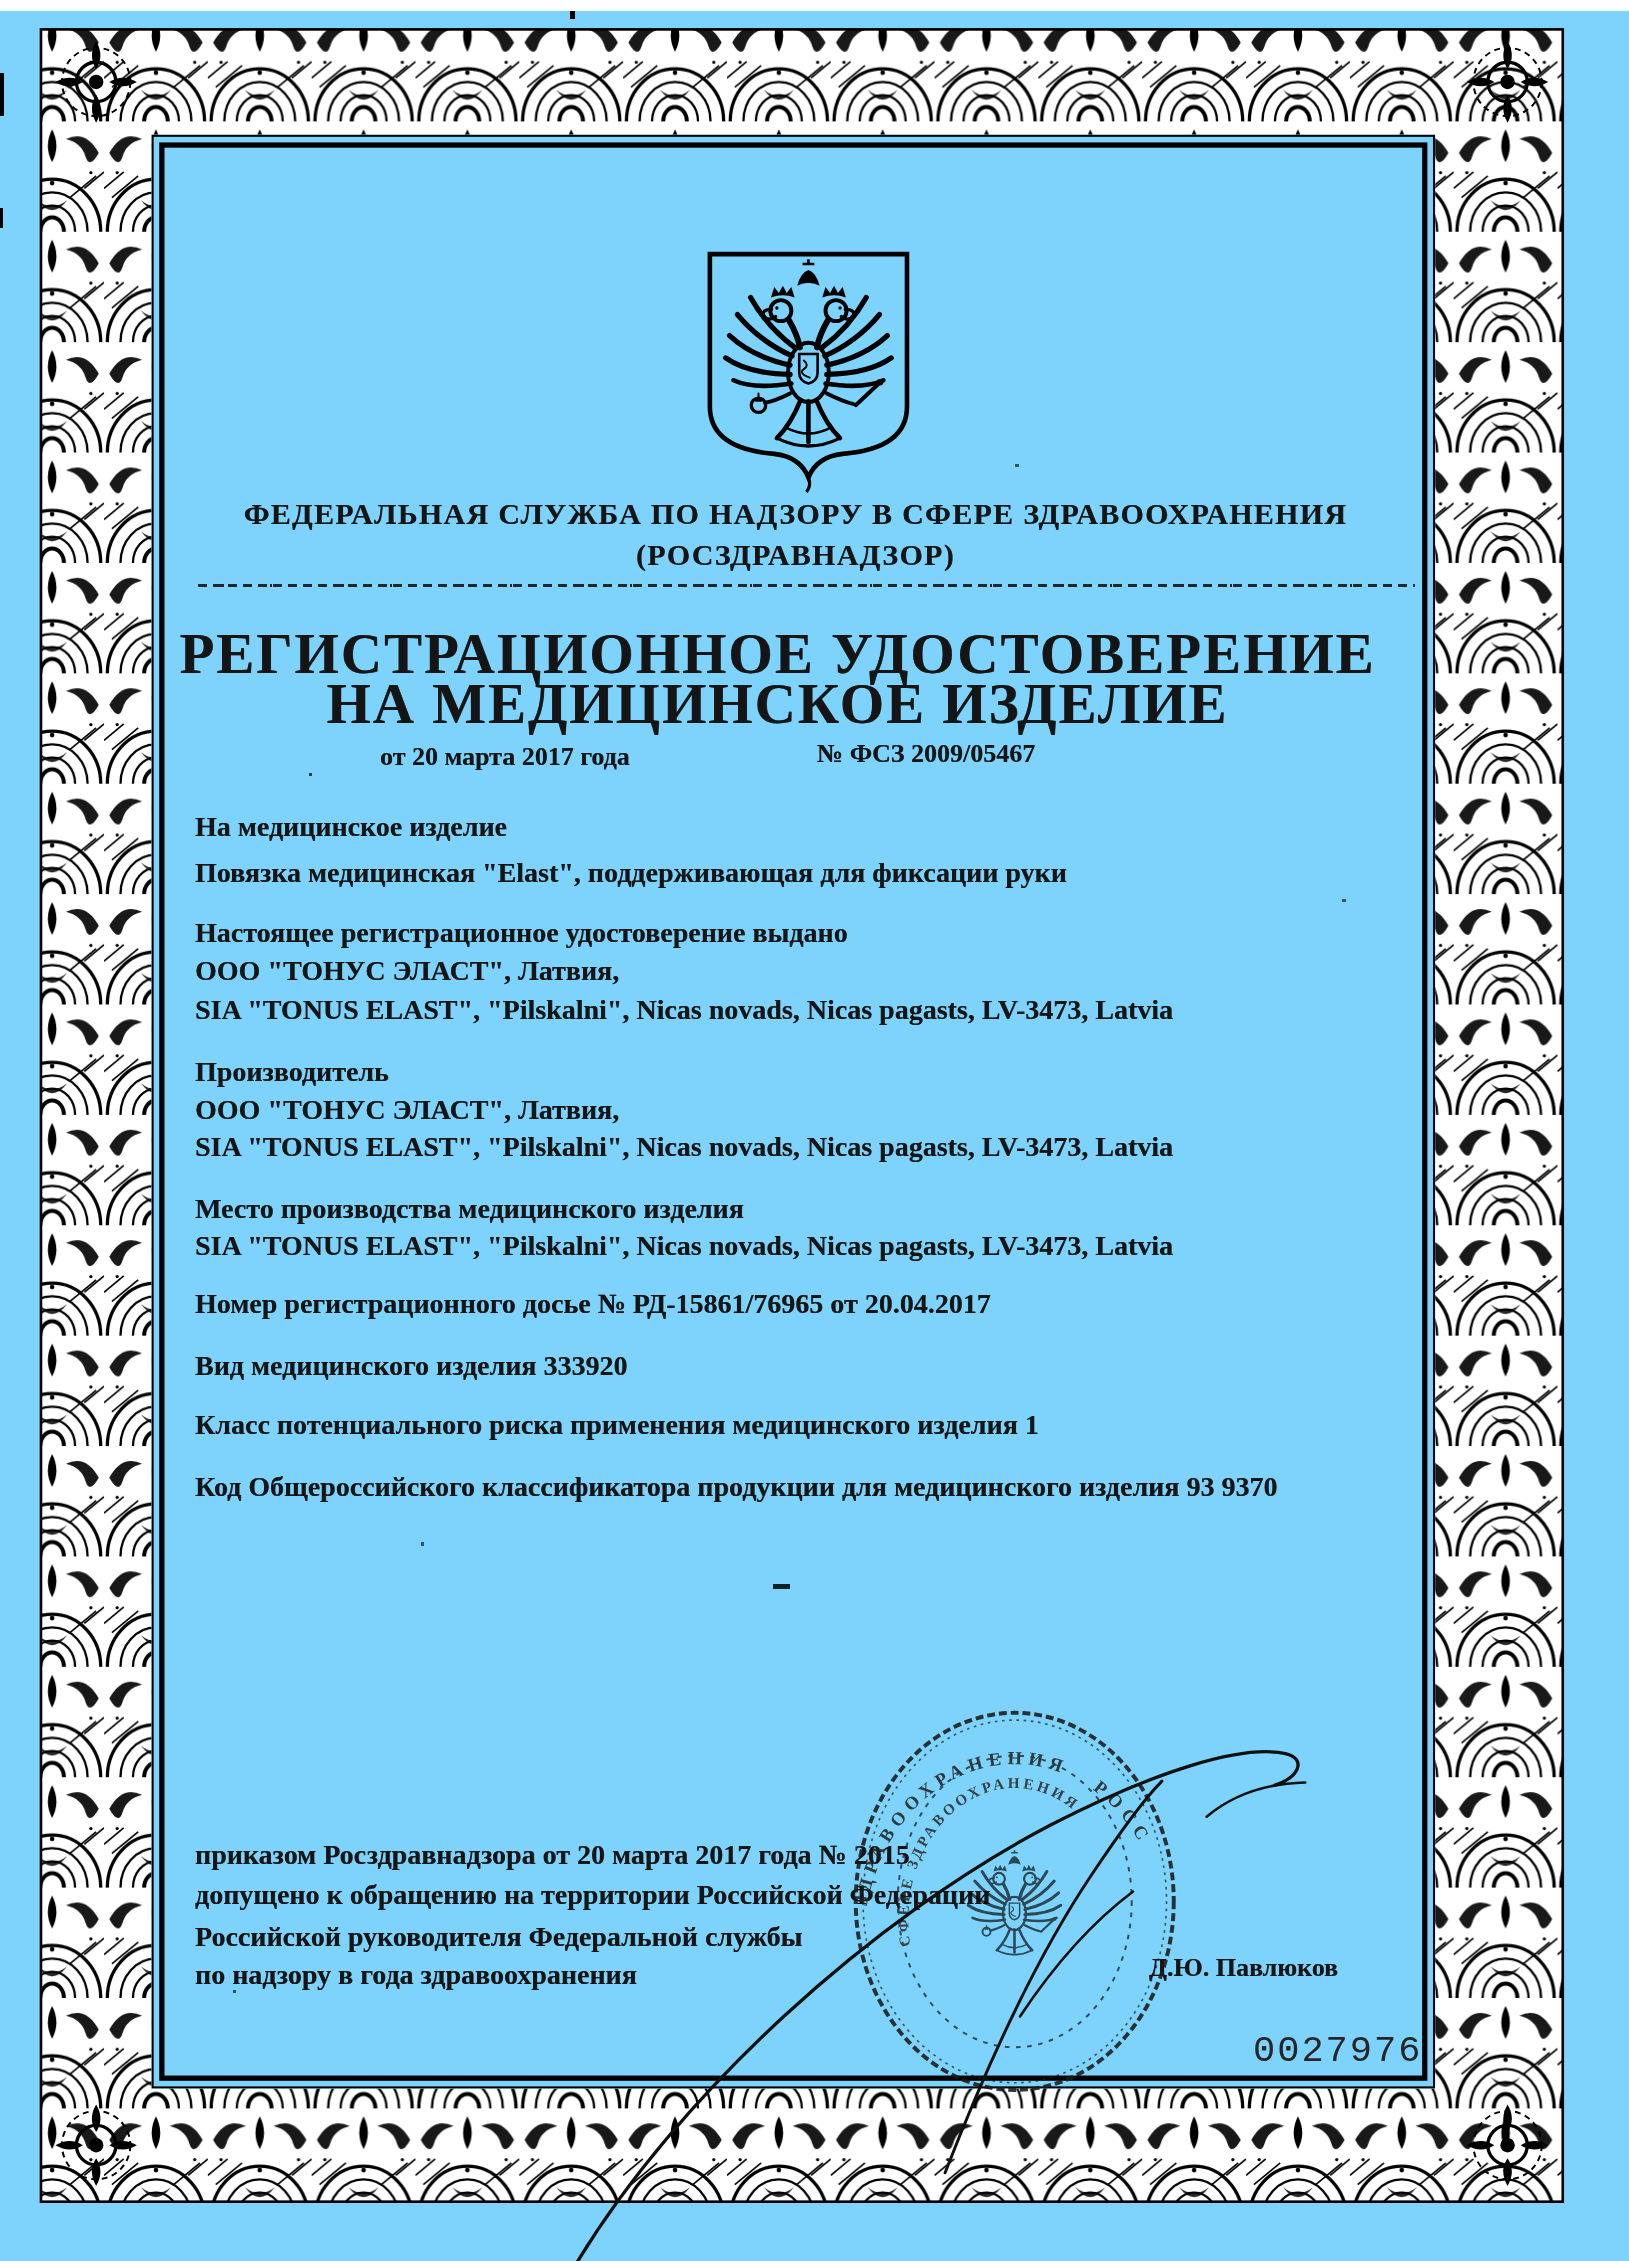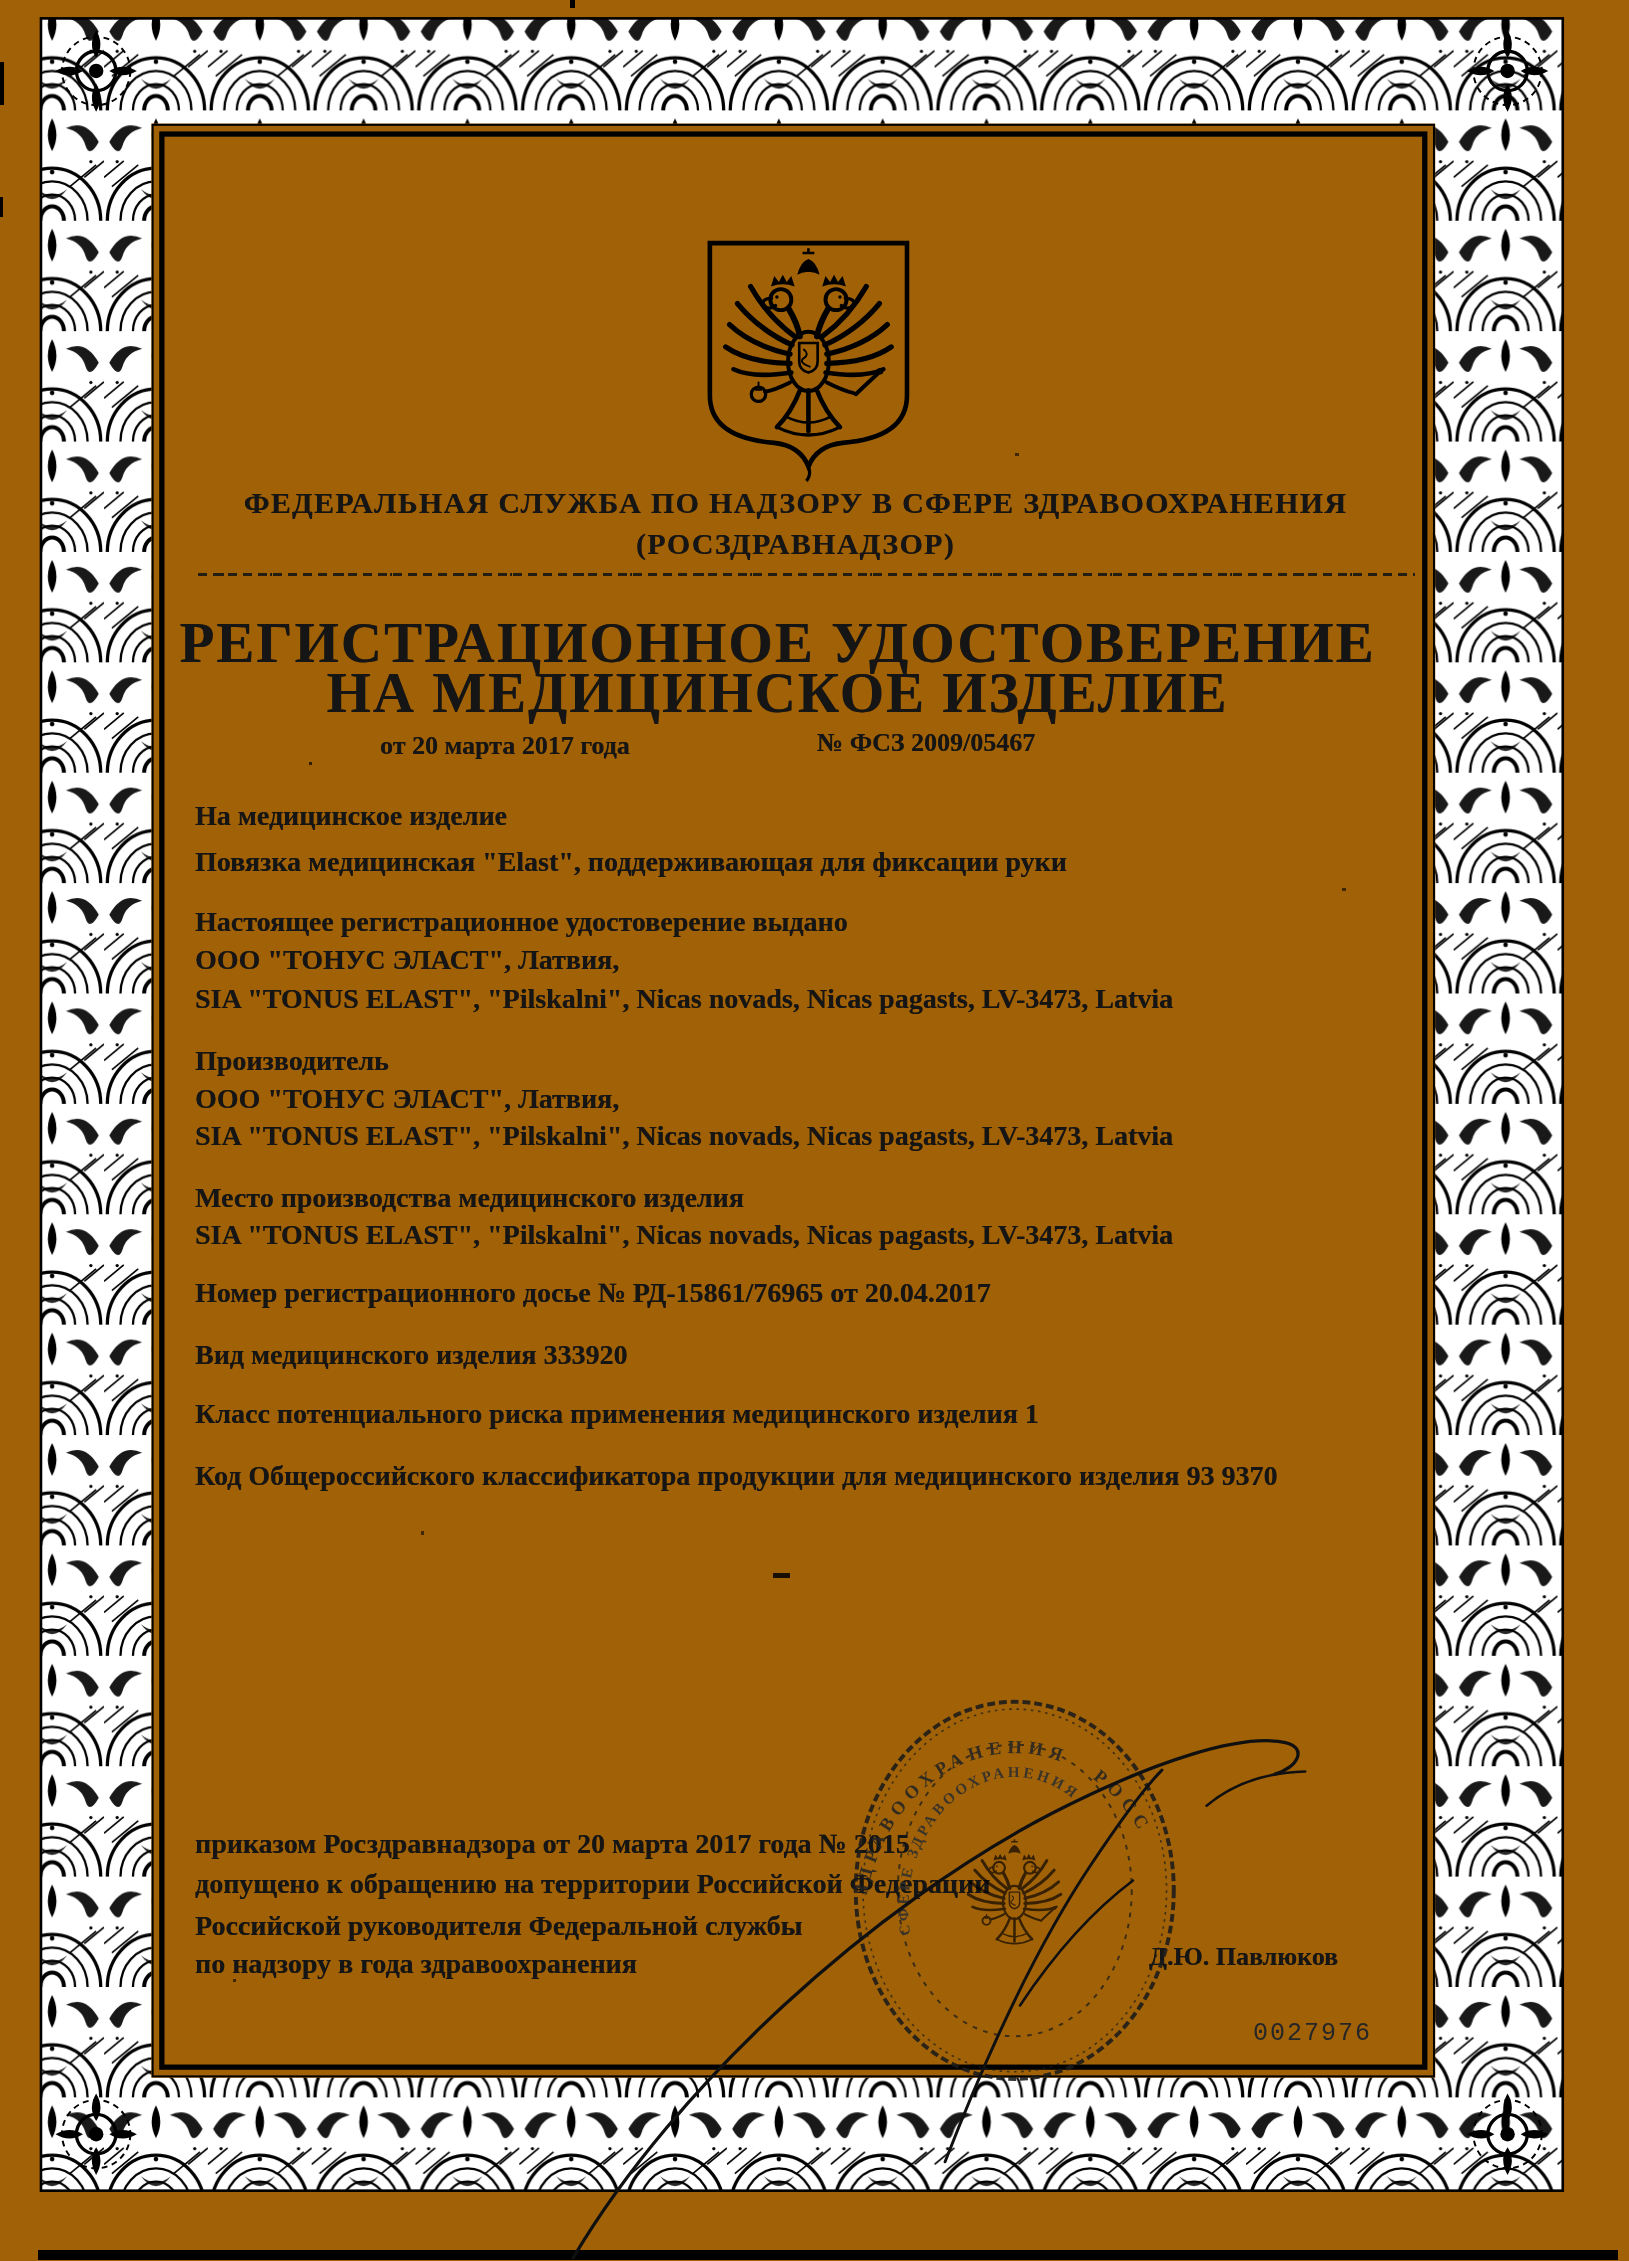--- a/index.html
+++ b/index.html
@@ -1,30 +1,30 @@
 <!DOCTYPE html>
 <html style="font-size:10.5px"><head>
 <meta charset="utf-8">
 <style>
   html,body{margin:0;padding:0;background:#ffffff;}
   body{width:1630px;height:2261px;position:relative;overflow:hidden;
        font-family:"Liberation Serif","DejaVu Serif",serif;color:#141414;}
-  .page{position:absolute;inset:0;background:#a16207;}
+  .page{position:absolute;inset:0;background:#7dd3fc;margin-top:11px;}
   svg{position:absolute;left:0;top:0;}
   .layer{position:absolute;left:0;top:0;width:1630px;height:2261px;pointer-events:none;}
   .line{position:absolute;white-space:nowrap;font-weight:700;color:#151515;
         text-shadow:0.3px 0.3px 0 rgba(0,0,0,.55);}
   .agency{font-size:30px;letter-spacing:1.3px;left:158px;width:1275px;text-align:center;}
   .title{font-size:57px;letter-spacing:2px;left:140px;width:1275px;text-align:center;}
   .dateline{font-size:26px;}
   .body-line{font-size:28px;left:195px;}
   .footer-line{font-size:28px;left:195px;text-align:right;}
   .signer{font-size:26px;}
   .serial{font-family:"Liberation Mono","DejaVu Sans Mono",monospace;font-weight:400;
-          font-size:25px;letter-spacing:2px;color:#262626;text-shadow:none;}
+          font-size:37px;letter-spacing:2px;color:#262626;text-shadow:none;}
   .dash-sep{position:absolute;left:198px;top:573px;width:1217px;height:2.6px;opacity:.9;
     background:
       repeating-linear-gradient(90deg,#161616 0 9.2px,rgba(0,0,0,0) 9.2px 15px),
       repeating-linear-gradient(90deg,#161616 0 2px,rgba(0,0,0,0) 2px 24px);}
   .artifact{position:absolute;background:#000;}
   .stamp-rim{font-family:"Liberation Serif",serif;font-size:28px;font-weight:700;
              letter-spacing:9px;fill:#242424;}
   .stamp-inner-text{font-family:"Liberation Serif",serif;font-size:23px;font-weight:700;
              letter-spacing:5px;fill:#2e2e2e;}
 </style>

